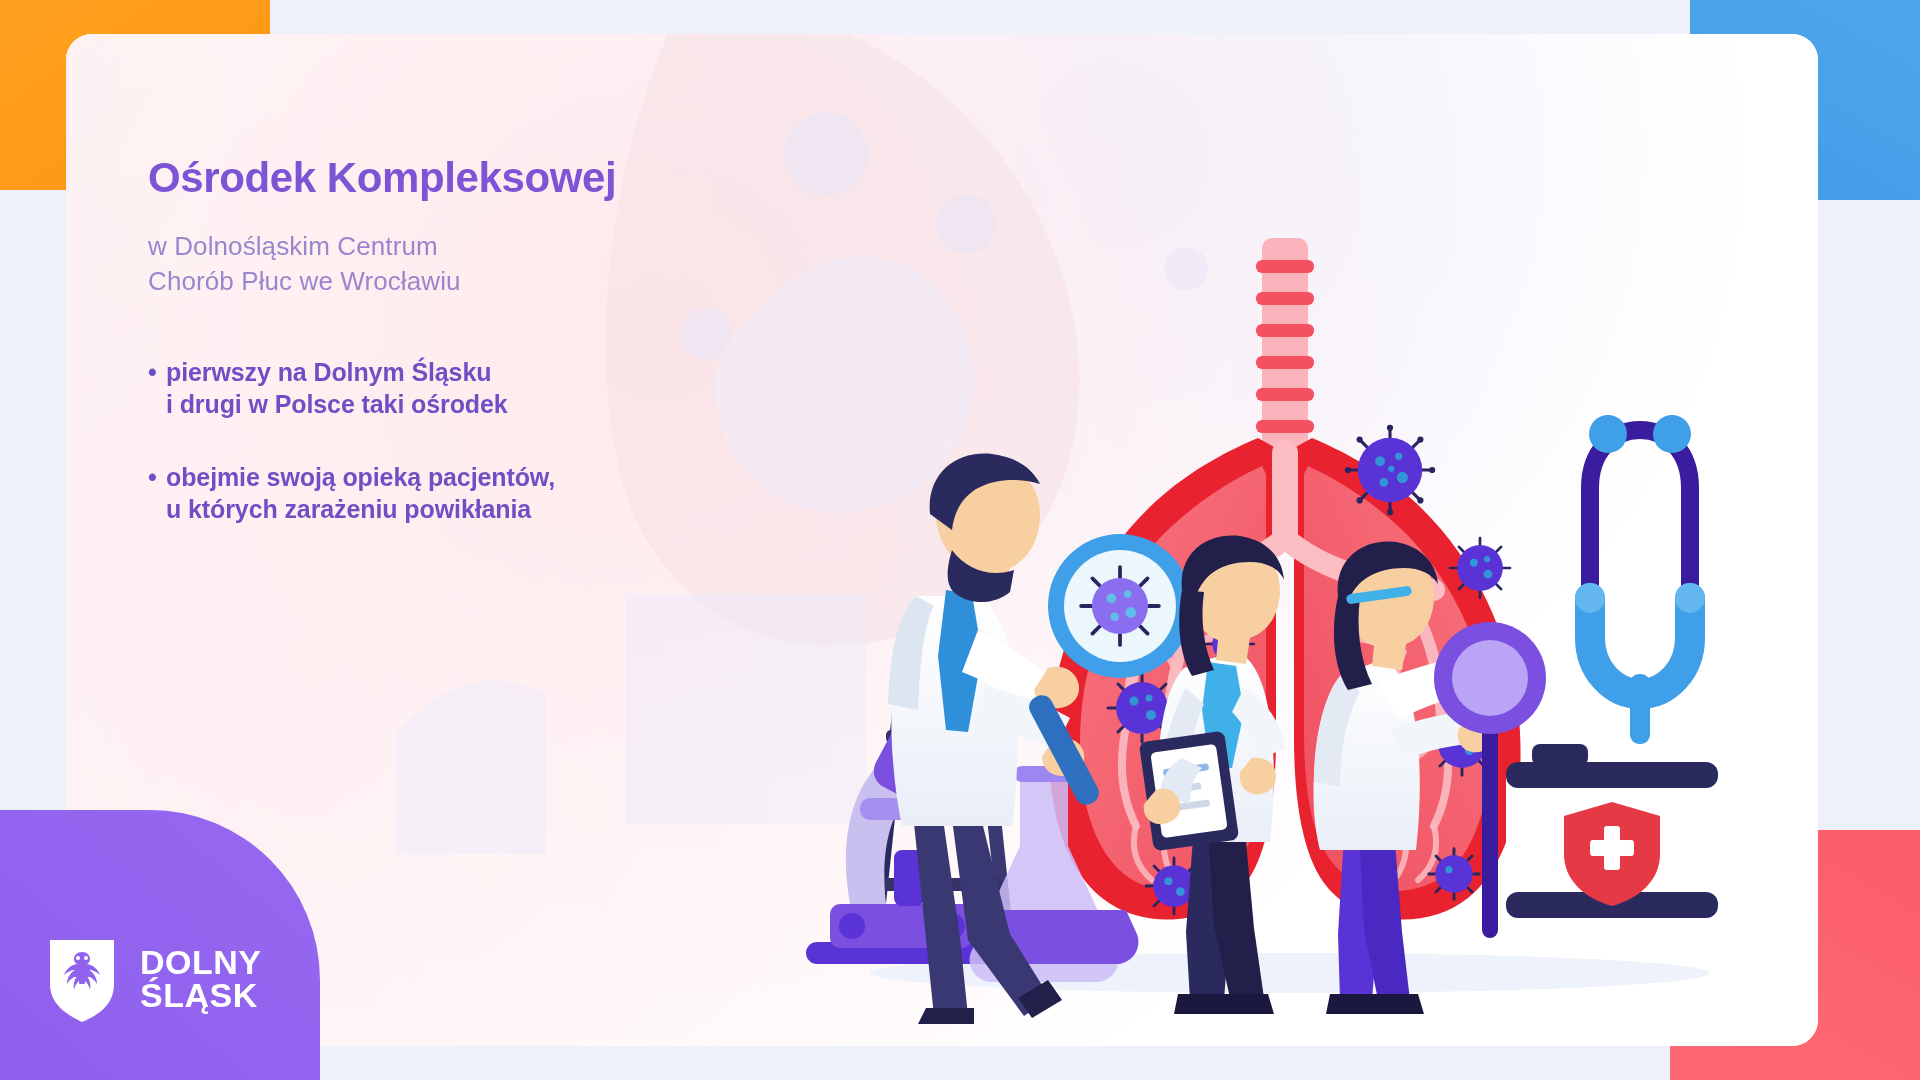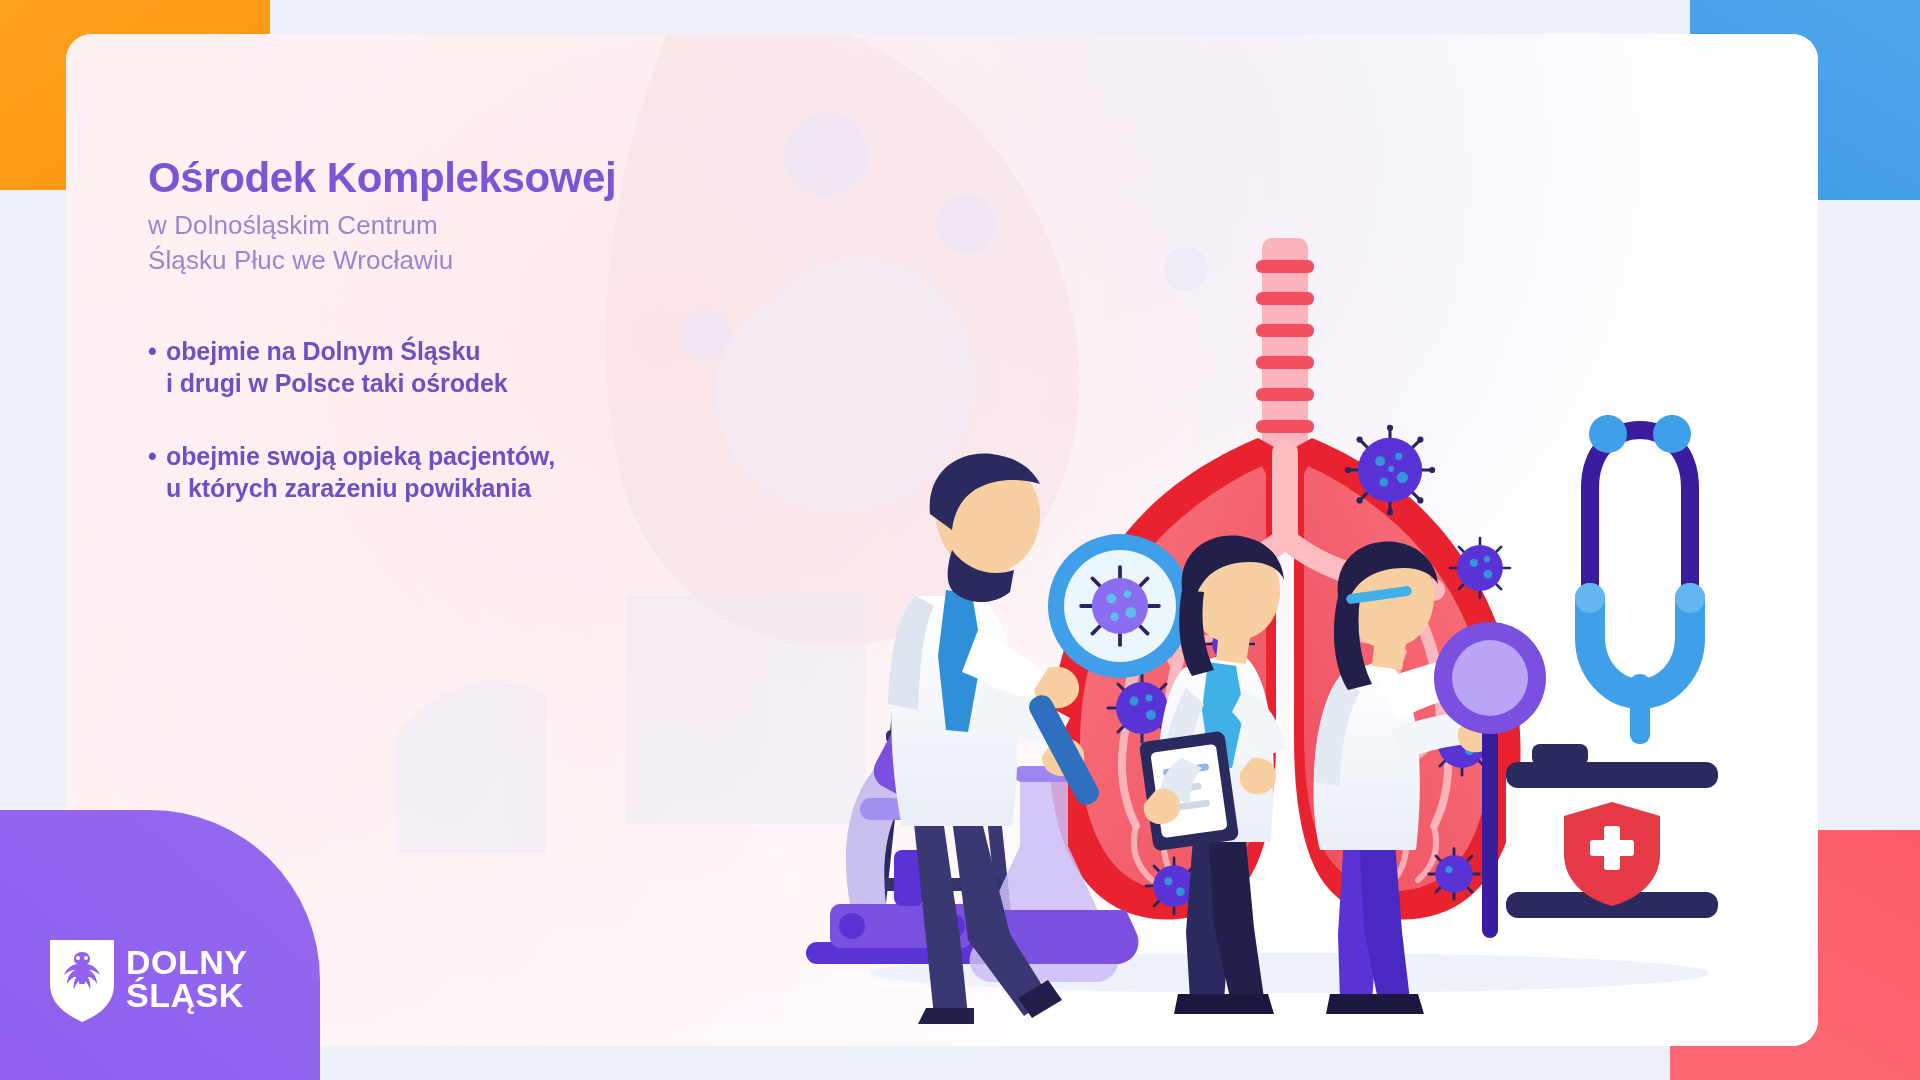--- a/index.html
+++ b/index.html
@@ -86,21 +86,21 @@
   .headline {
     font-size: 42px;
     line-height: 1.12;
     font-weight: 700;
     color: #7d55d4;
     letter-spacing: -0.4px;
   }
   .headline-l2 { color: #7352c9; }
 
   .subtitle {
-    margin-top: 7px;
+    margin-top: 28px;
     font-size: 26px;
     line-height: 1.36;
     font-weight: 400;
     color: #9a86cf;
     letter-spacing: .1px;
   }
 
   .bullets { margin-top: 56px; }
 
   .bullet {
@@ -121,21 +121,21 @@
     text-align: left;
   }
   .bullet-text span { display: block; }
 
   
   .logo {
     position: absolute;
     left: 46px; bottom: 58px;
     display: flex;
     align-items: center;
-    gap: 8px;
+    gap: 22px;
     z-index: 8;
     justify-content: flex-end;
   }
   .logo-word {
     color: #ffffff;
     font-weight: 700;
     font-size: 34px;
     line-height: .98;
     letter-spacing: .5px;
   }
@@ -181,29 +181,29 @@
     </svg>
 
     <div class="text-col">
 
       <h1 class="headline">
         <span>Ośrodek Kompleksowej</span><br>
       </h1>
 
       <p class="subtitle">
         <span>w Dolnośląskim Centrum</span><br>
-        <span>Śląsku Płuc we Wrocławiu</span>
+        <span>Chorób Płuc we Wrocławiu</span>
       </p>
 
       <div class="bullets">
 
         <div class="bullet">
           <span class="bullet-dot">•</span>
           <span class="bullet-text">
-            <span>obejmie na Dolnym Śląsku</span>
+            <span>pierwszy na Dolnym Śląsku</span>
             <span>i drugi w Polsce taki ośrodek</span>
           </span>
         </div>
 
         <div class="bullet">
           <span class="bullet-dot">•</span>
           <span class="bullet-text">
             <span>obejmie swoją opieką pacjentów,</span>
             <span>u których zarażeniu powikłania</span>
           </span>

